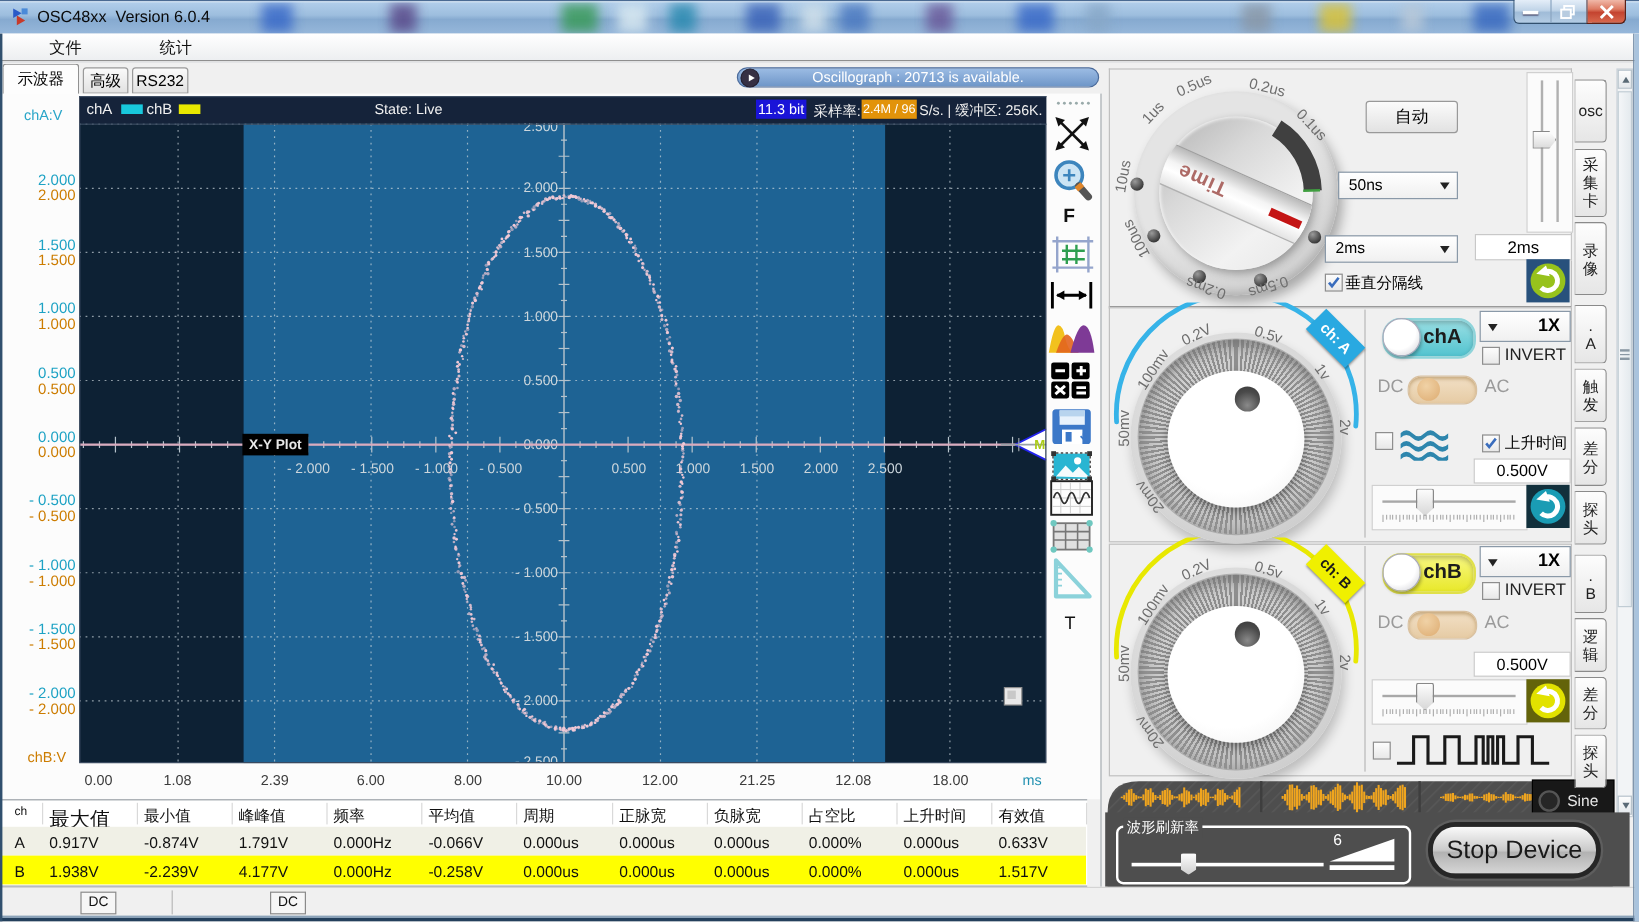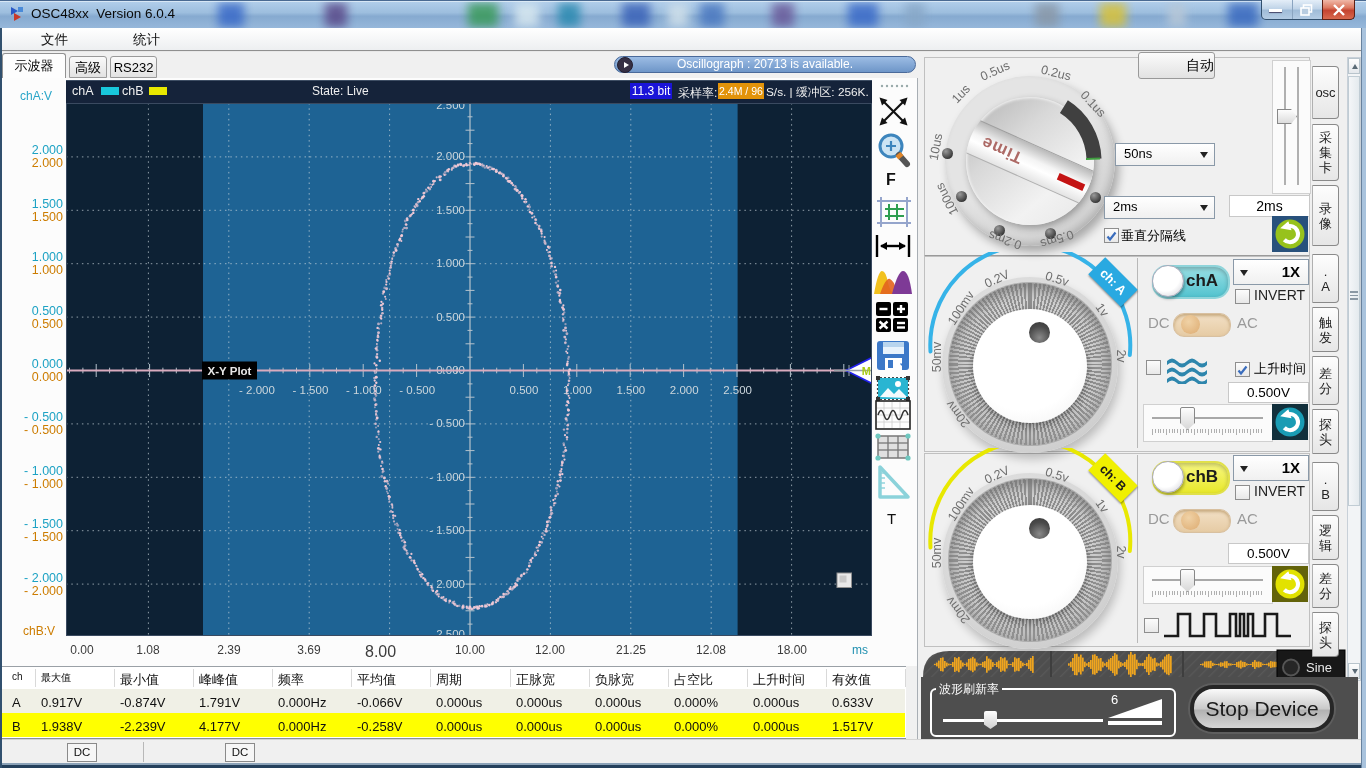--- a/index.html
+++ b/index.html
@@ -795,22 +795,22 @@
 <line x1="768" y1="267.5" x2="806" y2="267.5" stroke="#9aa2a8" stroke-width="1.5"></line>
 <line x1="783" y1="262" x2="783" y2="273" stroke="#9aa2a8" stroke-width="1"></line>
 <text x="805" y="271.5" text-anchor="end" font-size="11" font-weight="bold" fill="#aacc14">M</text>
 <rect x="771" y="470" width="14.5" height="14.5" fill="#e8e8e8" stroke="#8f8f8f" stroke-width="1"></rect>
 <rect x="773.5" y="472.5" width="7" height="7" fill="#c8c8c8"></rect>
 </svg>
 <div style="position:absolute;left:66px;top:103px;width:806px;height:533px;border:1px solid #3a4a60;box-sizing:border-box;pointer-events:none"></div>
 <div style="position:absolute;left:57px;top:643px;width:50px;text-align:center;font-size:12px;color:#3c3c3c">0.00</div>
 <div style="position:absolute;left:123px;top:643px;width:50px;text-align:center;font-size:12px;color:#3c3c3c">1.08</div>
 <div style="position:absolute;left:204px;top:643px;width:50px;text-align:center;font-size:12px;color:#3c3c3c">2.39</div>
-<div style="position:absolute;left:284px;top:643px;width:50px;text-align:center;font-size:12px;color:#3c3c3c">3.69</div>
-<div style="position:absolute;left:365px;top:643px;width:50px;text-align:left;font-size:16px;color:#3c3c3c">8.00</div>
+<div style="position:absolute;left:284px;top:643px;width:50px;text-align:center;font-size:12px;color:#3c3c3c">6.00</div>
+<div style="position:absolute;left:365px;top:643px;width:50px;text-align:center;font-size:12px;color:#3c3c3c">8.00</div>
 <div style="position:absolute;left:445px;top:643px;width:50px;text-align:center;font-size:12px;color:#3c3c3c">10.00</div>
 <div style="position:absolute;left:525px;top:643px;width:50px;text-align:center;font-size:12px;color:#3c3c3c">12.00</div>
 <div style="position:absolute;left:606px;top:643px;width:50px;text-align:center;font-size:12px;color:#3c3c3c">21.25</div>
 <div style="position:absolute;left:686px;top:643px;width:50px;text-align:center;font-size:12px;color:#3c3c3c">12.08</div>
 <div style="position:absolute;left:767px;top:643px;width:50px;text-align:center;font-size:12px;color:#3c3c3c">18.00</div>
 <div style="position:absolute;left:852px;top:643px;font-size:12px;color:#2090b0">ms</div>
 <svg width="46" height="470" style="position:absolute;left:872px;top:80px">
 <g transform="translate(10,6)">
       <circle cx="0" cy="0" r="1.2" fill="#9aa"></circle>
       <circle cx="5" cy="0" r="1.2" fill="#9aa"></circle>
@@ -935,21 +935,21 @@
         <line x1="5" y1="8" x2="9" y2="8"></line>
         <line x1="5" y1="13" x2="9" y2="13"></line>
         <line x1="5" y1="18" x2="9" y2="18"></line>
         <line x1="5" y1="23" x2="9" y2="23"></line>
       </g>
 </g>
 <text x="15" y="444" font-size="15" fill="#111" font-family="Liberation Sans">T</text>
 </svg>
 <div style="position:absolute;left:0px;top:666px;width:906px;height:71px;background:#fff;border-top:1px solid #9aa0a6;border-bottom:1px solid #8a9096"></div>
 <div style="position:absolute;left:12px;top:671px;font-size:10px;color:#101010">ch</div>
-<div style="position:absolute;left:41px;top:671px;font-size:10px;color:#101010">最大值</div>
+<div style="position:absolute;left:41px;top:671px;font-size:17px;color:#101010">最大值</div>
 <div style="position:absolute;left:120px;top:671px;font-size:13px;color:#101010">最小值</div>
 <div style="position:absolute;left:199px;top:671px;font-size:13px;color:#101010">峰峰值</div>
 <div style="position:absolute;left:278px;top:671px;font-size:13px;color:#101010">频率</div>
 <div style="position:absolute;left:357px;top:671px;font-size:13px;color:#101010">平均值</div>
 <div style="position:absolute;left:436px;top:671px;font-size:13px;color:#101010">周期</div>
 <div style="position:absolute;left:516px;top:671px;font-size:13px;color:#101010">正脉宽</div>
 <div style="position:absolute;left:595px;top:671px;font-size:13px;color:#101010">负脉宽</div>
 <div style="position:absolute;left:674px;top:671px;font-size:13px;color:#101010">占空比</div>
 <div style="position:absolute;left:753px;top:671px;font-size:13px;color:#101010">上升时间</div>
 <div style="position:absolute;left:832px;top:671px;font-size:13px;color:#101010">有效值</div>
@@ -1015,21 +1015,21 @@
 <div style="position:absolute;left:1045.1px;top:228.1px;width:11px;height:11px;border-radius:50%;background:radial-gradient(circle at 35% 30%, #9a9a9a, #3c3c3c 70%, #222)"></div>
 <div style="position:absolute;left:1089.5px;top:192.0px;width:11px;height:11px;border-radius:50%;background:radial-gradient(circle at 35% 30%, #9a9a9a, #3c3c3c 70%, #222)"></div>
 <div style="position:absolute;left:921px;top:85px;width:80px;height:18px;display:flex;align-items:center;justify-content:center;font-size:12.5px;color:#6e6e6e;transform:rotate(-46deg)">1us</div>
 <div style="position:absolute;left:955px;top:62px;width:80px;height:18px;display:flex;align-items:center;justify-content:center;font-size:12.5px;color:#6e6e6e;transform:rotate(-24deg)">0.5us</div>
 <div style="position:absolute;left:1016px;top:63.5px;width:80px;height:18px;display:flex;align-items:center;justify-content:center;font-size:12.5px;color:#6e6e6e;transform:rotate(14deg)">0.2us</div>
 <div style="position:absolute;left:1053px;top:94.6px;width:80px;height:18px;display:flex;align-items:center;justify-content:center;font-size:12.5px;color:#6e6e6e;transform:rotate(47deg)">0.1us</div>
 <div style="position:absolute;left:896px;top:137.7px;width:80px;height:18px;display:flex;align-items:center;justify-content:center;font-size:12.5px;color:#6e6e6e;transform:rotate(-80deg)">10us</div>
 <div style="position:absolute;left:907px;top:189.5px;width:80px;height:18px;display:flex;align-items:center;justify-content:center;font-size:12.5px;color:#6e6e6e;transform:rotate(-118deg)">100us</div>
 <div style="position:absolute;left:965px;top:231px;width:80px;height:18px;display:flex;align-items:center;justify-content:center;font-size:12.5px;color:#6e6e6e;transform:rotate(-161deg)">0.2ms</div>
 <div style="position:absolute;left:1017px;top:230px;width:80px;height:18px;display:flex;align-items:center;justify-content:center;font-size:12.5px;color:#6e6e6e;transform:rotate(162deg)">0.5ms</div>
-<div style="position:absolute;left:1138px;top:52px;width:75px;height:25px;background:linear-gradient(#fbfbfb,#e2e2e2);border:1px solid #999;border-radius:3px;text-align:right;line-height:25px;font-size:14px;color:#000">自动</div>
+<div style="position:absolute;left:1138px;top:84px;width:75px;height:25px;background:linear-gradient(#fbfbfb,#e2e2e2);border:1px solid #999;border-radius:3px;text-align:center;line-height:25px;font-size:14px;color:#000">自动</div>
 <div style="position:absolute;left:1115px;top:143px;width:98px;height:21px;background:linear-gradient(#ffffff,#f0f0f0);border:1px solid #8a99a8;">
     <div style="position:absolute;right:6px;top:8.0px;width:0;height:0;border-left:4.5px solid transparent;border-right:4.5px solid transparent;border-top:6px solid #222"></div>
     <div style="position:absolute;left:8px;top:1.5px;font-size:13px;color:#000;">50ns</div>
   </div>
 <div style="position:absolute;left:1104px;top:196px;width:109px;height:21px;background:linear-gradient(#ffffff,#f0f0f0);border:1px solid #8a99a8;">
     <div style="position:absolute;right:6px;top:8.0px;width:0;height:0;border-left:4.5px solid transparent;border-right:4.5px solid transparent;border-top:6px solid #222"></div>
     <div style="position:absolute;left:8px;top:1.5px;font-size:13px;color:#000;">2ms</div>
   </div>
 <div style="position:absolute;left:1229px;top:195px;width:79px;height:20px;background:#fff;border:1px solid #c8c8c8;text-align:center;line-height:20px;font-size:14px;color:#000">2ms</div>
 <div style="position:absolute;left:1104px;top:228px;width:13px;height:13px;background:linear-gradient(#fcfcfc,#e8e8e8);border:1px solid #8e8e8e;"><svg width="13" height="13">

